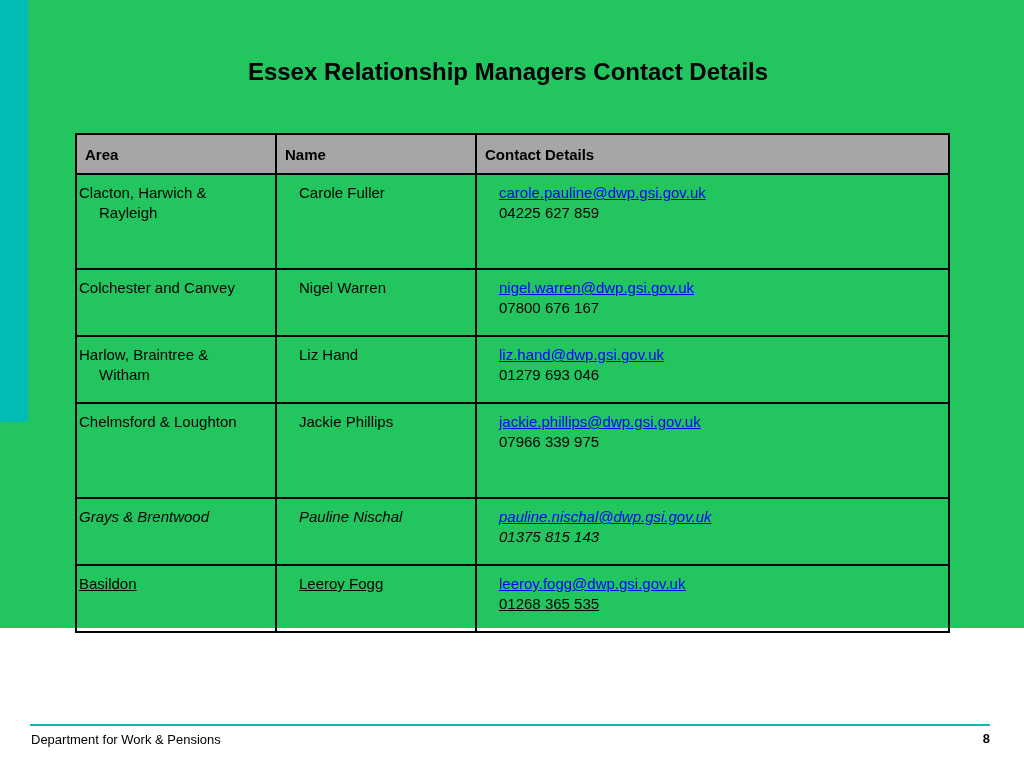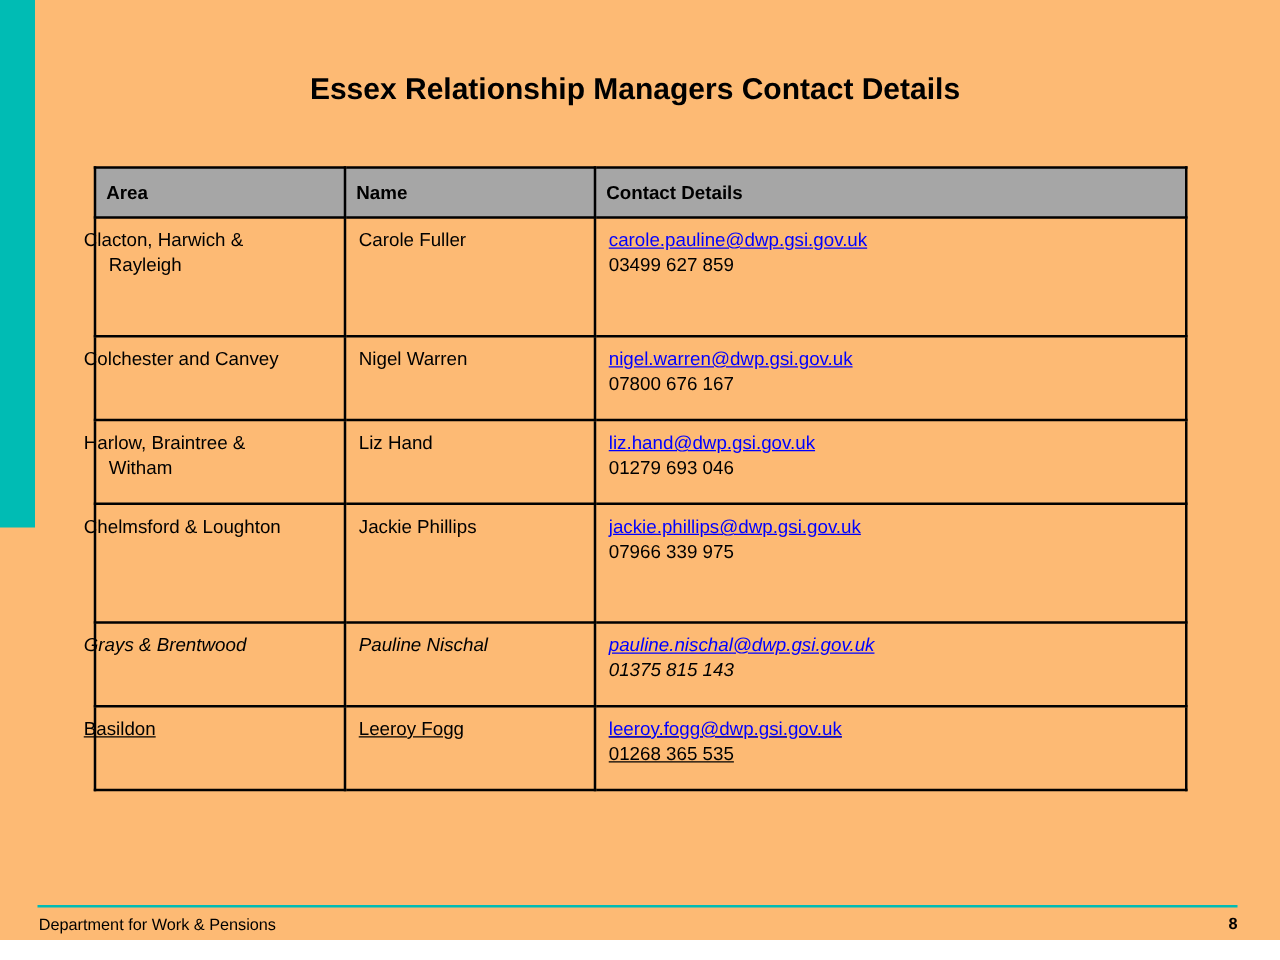--- a/index.html
+++ b/index.html
@@ -5,22 +5,22 @@
   * { margin: 0; padding: 0; box-sizing: border-box; }
   html, body { background: #ffffff; }
   body {
     width: 1024px; height: 768px;
     font-family: "Liberation Sans", sans-serif;
     position: relative;
     overflow: hidden;
   }
   .slide {
     position: absolute; inset: 0;
-    width: 1024px; height: 752px;
-    background: #fdba74;
+    width: 1024px; height: 628px;
+    background: #22c55e;
   }
   .teal-bar {
     position: absolute;
     left: 0; top: 0;
     width: 28px; height: 422px;
     background: var(--teal, #00BCB4);
   }
   .title {
     position: absolute;
     top: 58px; left: 0;
@@ -49,21 +49,21 @@
   }
   table.contacts thead th {
     background: var(--header-gray, #A6A6A6);
     height: 40px;
     vertical-align: middle;
     padding: 4px 8px;
     font-size: 15px;
     font-weight: bold;
   }
   table.contacts td {
-    padding: 8px 10px;
+    padding: 8px 22px;
     line-height: 20px;
   }
   td.area-cell {
     white-space: pre-line;
     padding-left: 30px;
     text-indent: -20px;
   }
   tbody tr:nth-child(1) td { height: 95px; }
   tbody tr:nth-child(2) td { height: 67px; margin-top: 12px; }
   tbody tr:nth-child(3) td { height: 67px; }
@@ -118,21 +118,21 @@
         <th>Contact Details</th>
       </tr>
     </thead>
     <tbody id="rows-body">
   <tr>
     <td class="area-cell">Clacton, Harwich &amp;
 Rayleigh</td>
     <td class="name-cell">Carole Fuller</td>
     <td class="contact-cell">
       <a class="email-link" href="#">carole.pauline@dwp.gsi.gov.uk</a>
-      <span class="phone">03499 627 859</span>
+      <span class="phone">04225 627 859</span>
     </td>
   </tr>
 
   <tr>
     <td class="area-cell">Colchester and Canvey</td>
     <td class="name-cell">Nigel Warren</td>
     <td class="contact-cell">
       <a class="email-link" href="#">nigel.warren@dwp.gsi.gov.uk</a>
       <span class="phone">07800 676 167</span>
     </td>

